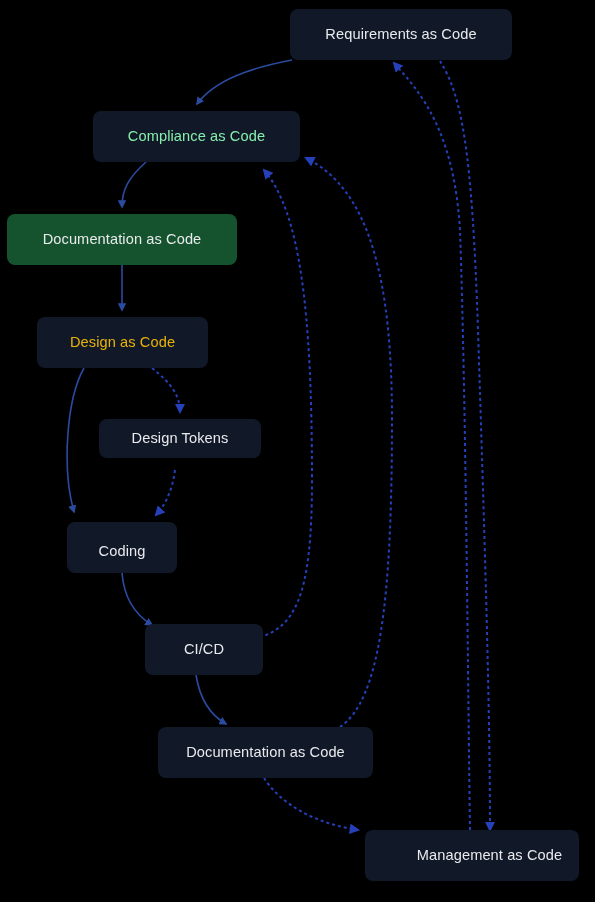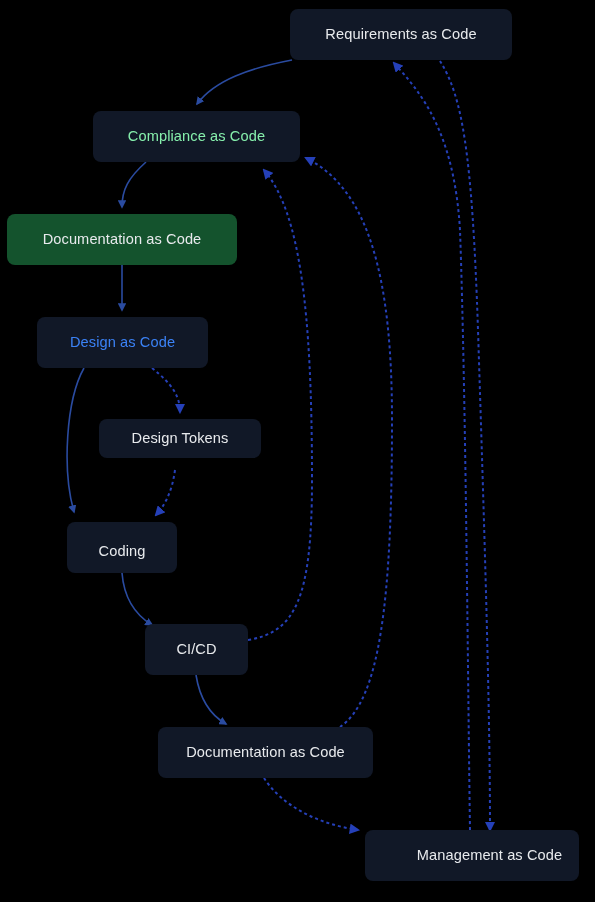--- a/index.html
+++ b/index.html
@@ -48,29 +48,29 @@
       <div class="node" style="left: 290px; top: 9px; width: 222px; height: 51px; background: rgb(17, 24, 39);">
         <span class="node-label" style="color: rgb(232, 234, 237);">Requirements as Code</span>
       </div>
       <div class="node" style="left: 93px; top: 111px; width: 207px; height: 51px; background: rgb(17, 24, 39);">
         <span class="node-label" style="color: #86efac;">Compliance as Code</span>
       </div>
       <div class="node" style="left: 7px; top: 214px; width: 230px; height: 51px; background: #14532d;">
         <span class="node-label" style="color: rgb(232, 234, 237);">Documentation as Code</span>
       </div>
       <div class="node" style="left: 37px; top: 317px; width: 171px; height: 51px; background: rgb(17, 24, 39);">
-        <span class="node-label" style="color: #3b82f6;">Design as Code</span>
+        <span class="node-label" style="color: #eab308;">Design as Code</span>
       </div>
       <div class="node" style="left: 99px; top: 419px; width: 162px; height: 39px; background: rgb(17, 24, 39);">
         <span class="node-label" style="color: rgb(232, 234, 237);">Design Tokens</span>
       </div>
       <div class="node" style="left: 67px; top: 522px; width: 110px; height: 51px; background: rgb(17, 24, 39);">
         <span class="node-label" style="color: rgb(232, 234, 237); margin-top: 8px;">Coding</span>
       </div>
-      <div class="node" style="left: 145px; top: 624px; width: 103px; height: 51px; background: rgb(17, 24, 39);">
+      <div class="node" style="left: 145px; top: 624px; width: 118px; height: 51px; background: rgb(17, 24, 39);">
         <span class="node-label" style="color: rgb(232, 234, 237);">CI/CD</span>
       </div>
       <div class="node" style="left: 158px; top: 727px; width: 215px; height: 51px; background: rgb(17, 24, 39);">
         <span class="node-label" style="color: rgb(232, 234, 237);">Documentation as Code</span>
       </div>
       <div class="node" style="left: 365px; top: 830px; width: 214px; height: 51px; background: rgb(17, 24, 39); padding-left: 35px;">
         <span class="node-label" style="color: rgb(232, 234, 237);">Management as Code</span>
       </div>
     </div>
 

